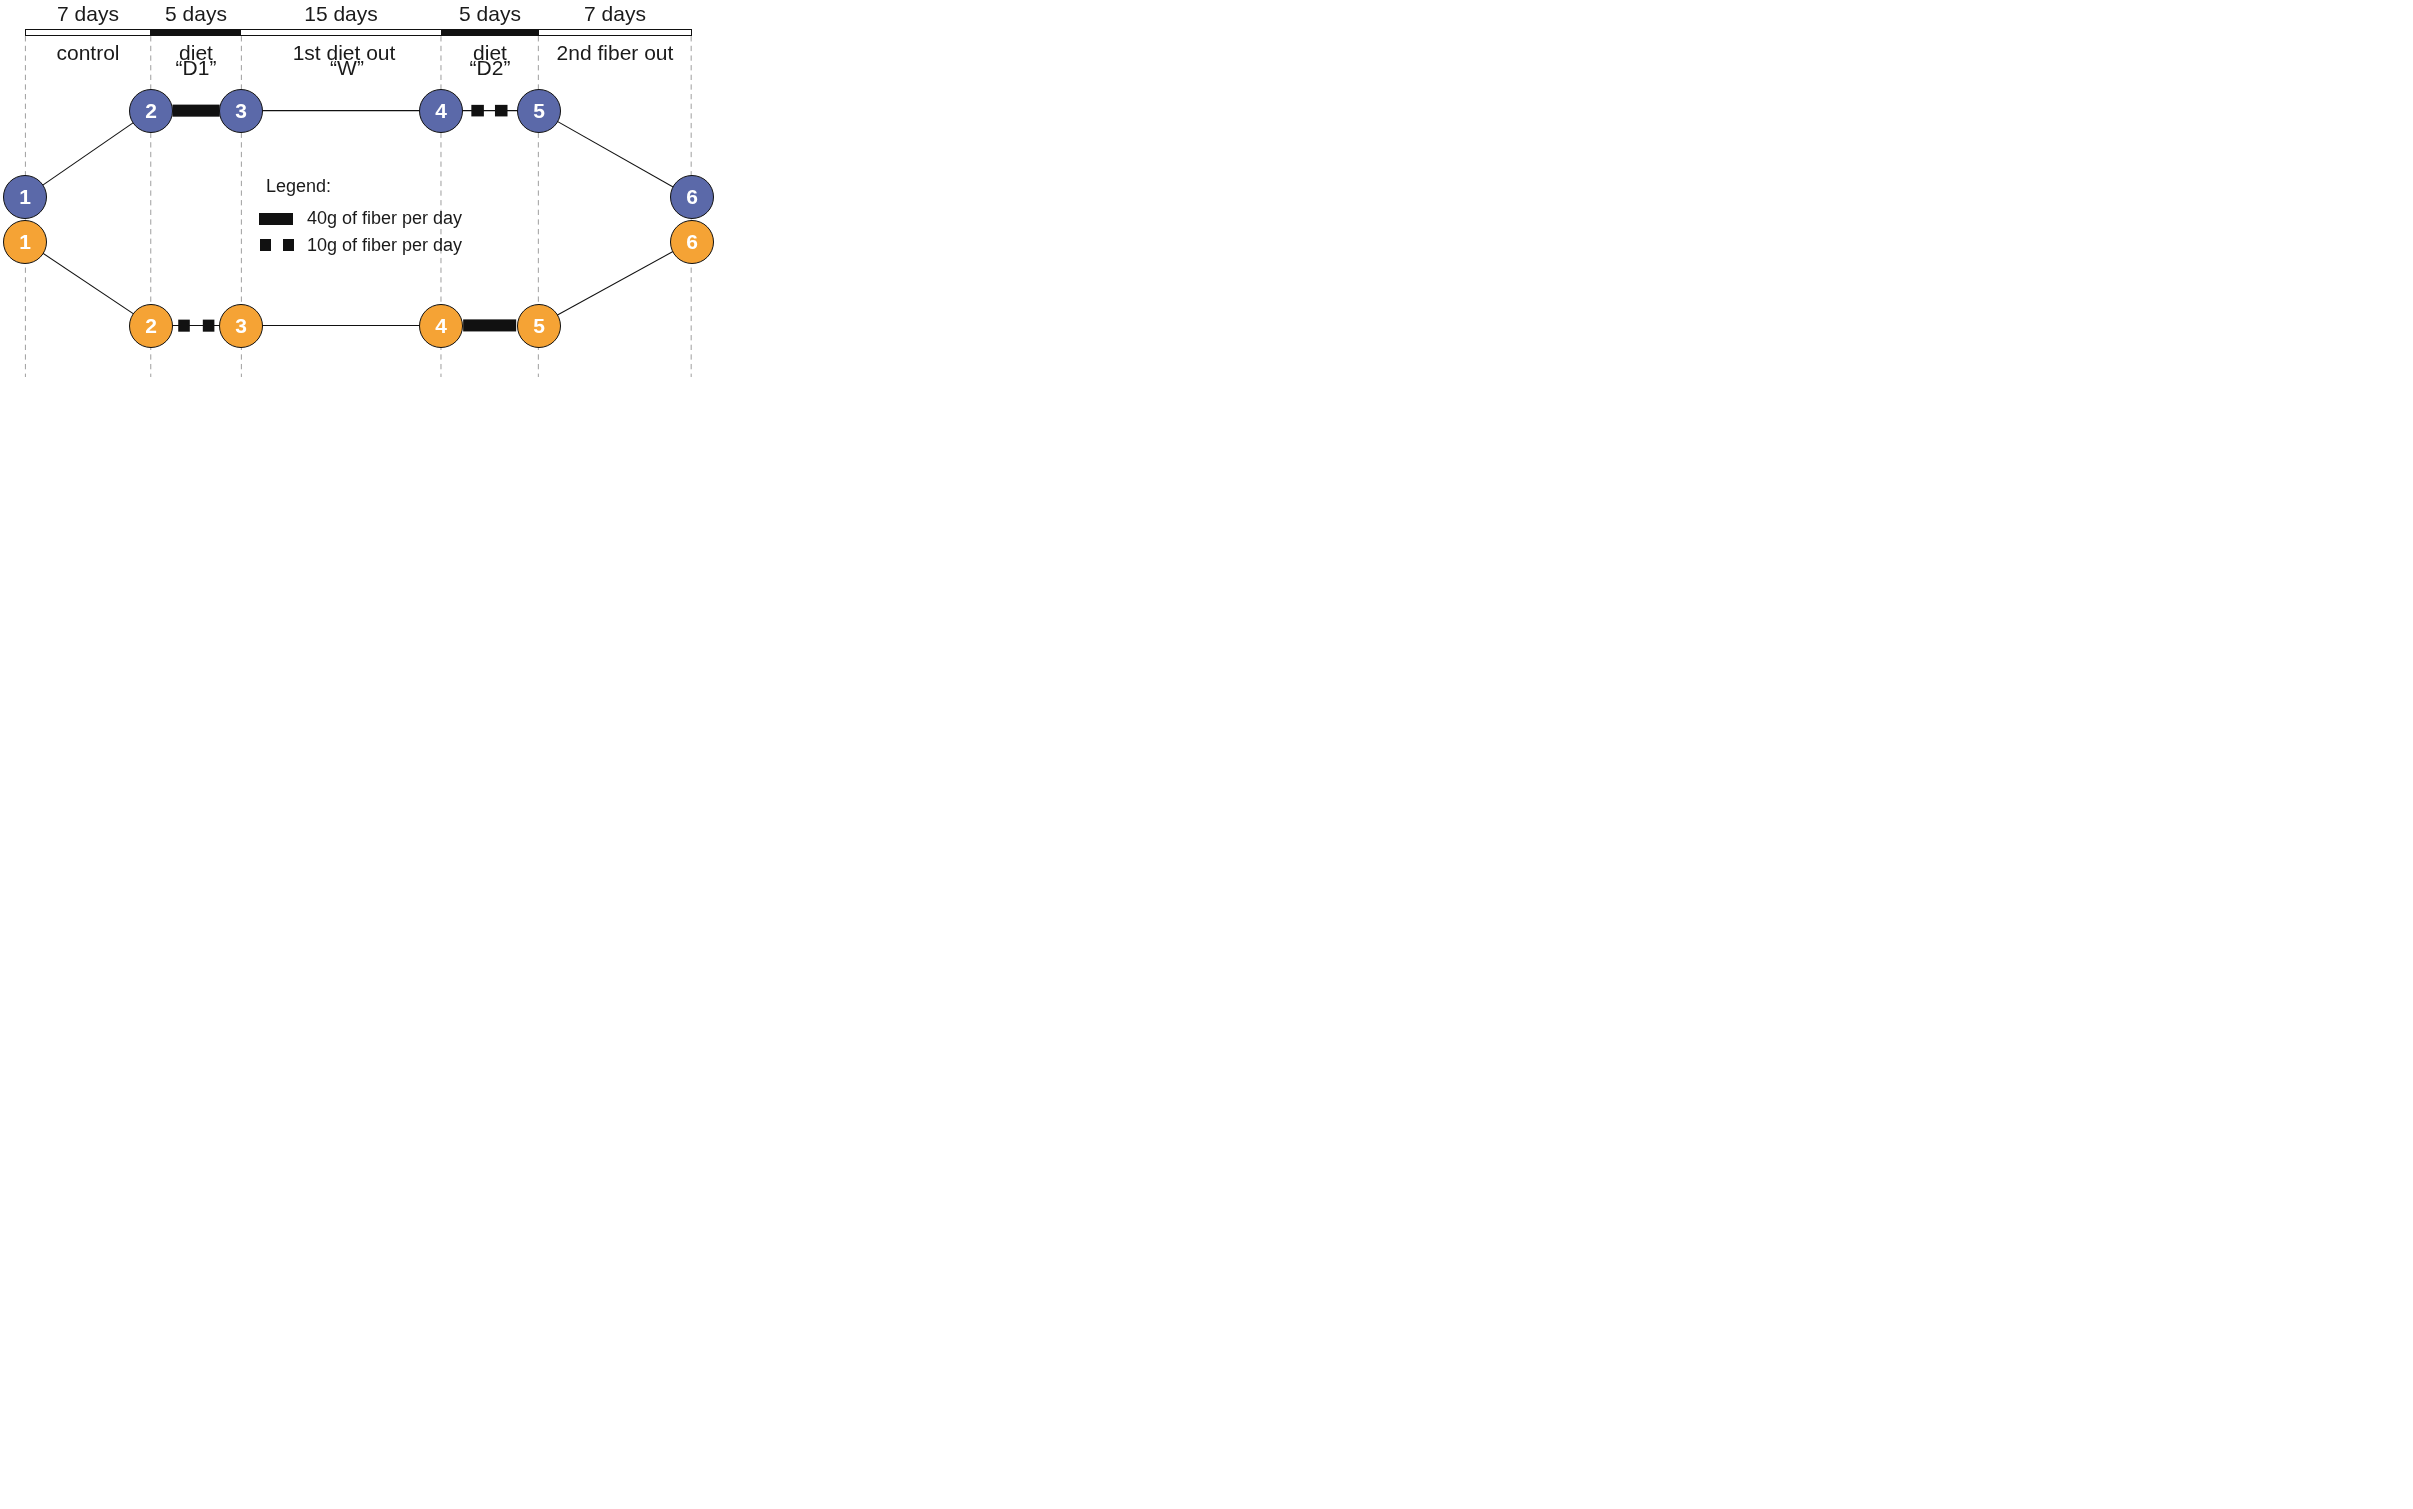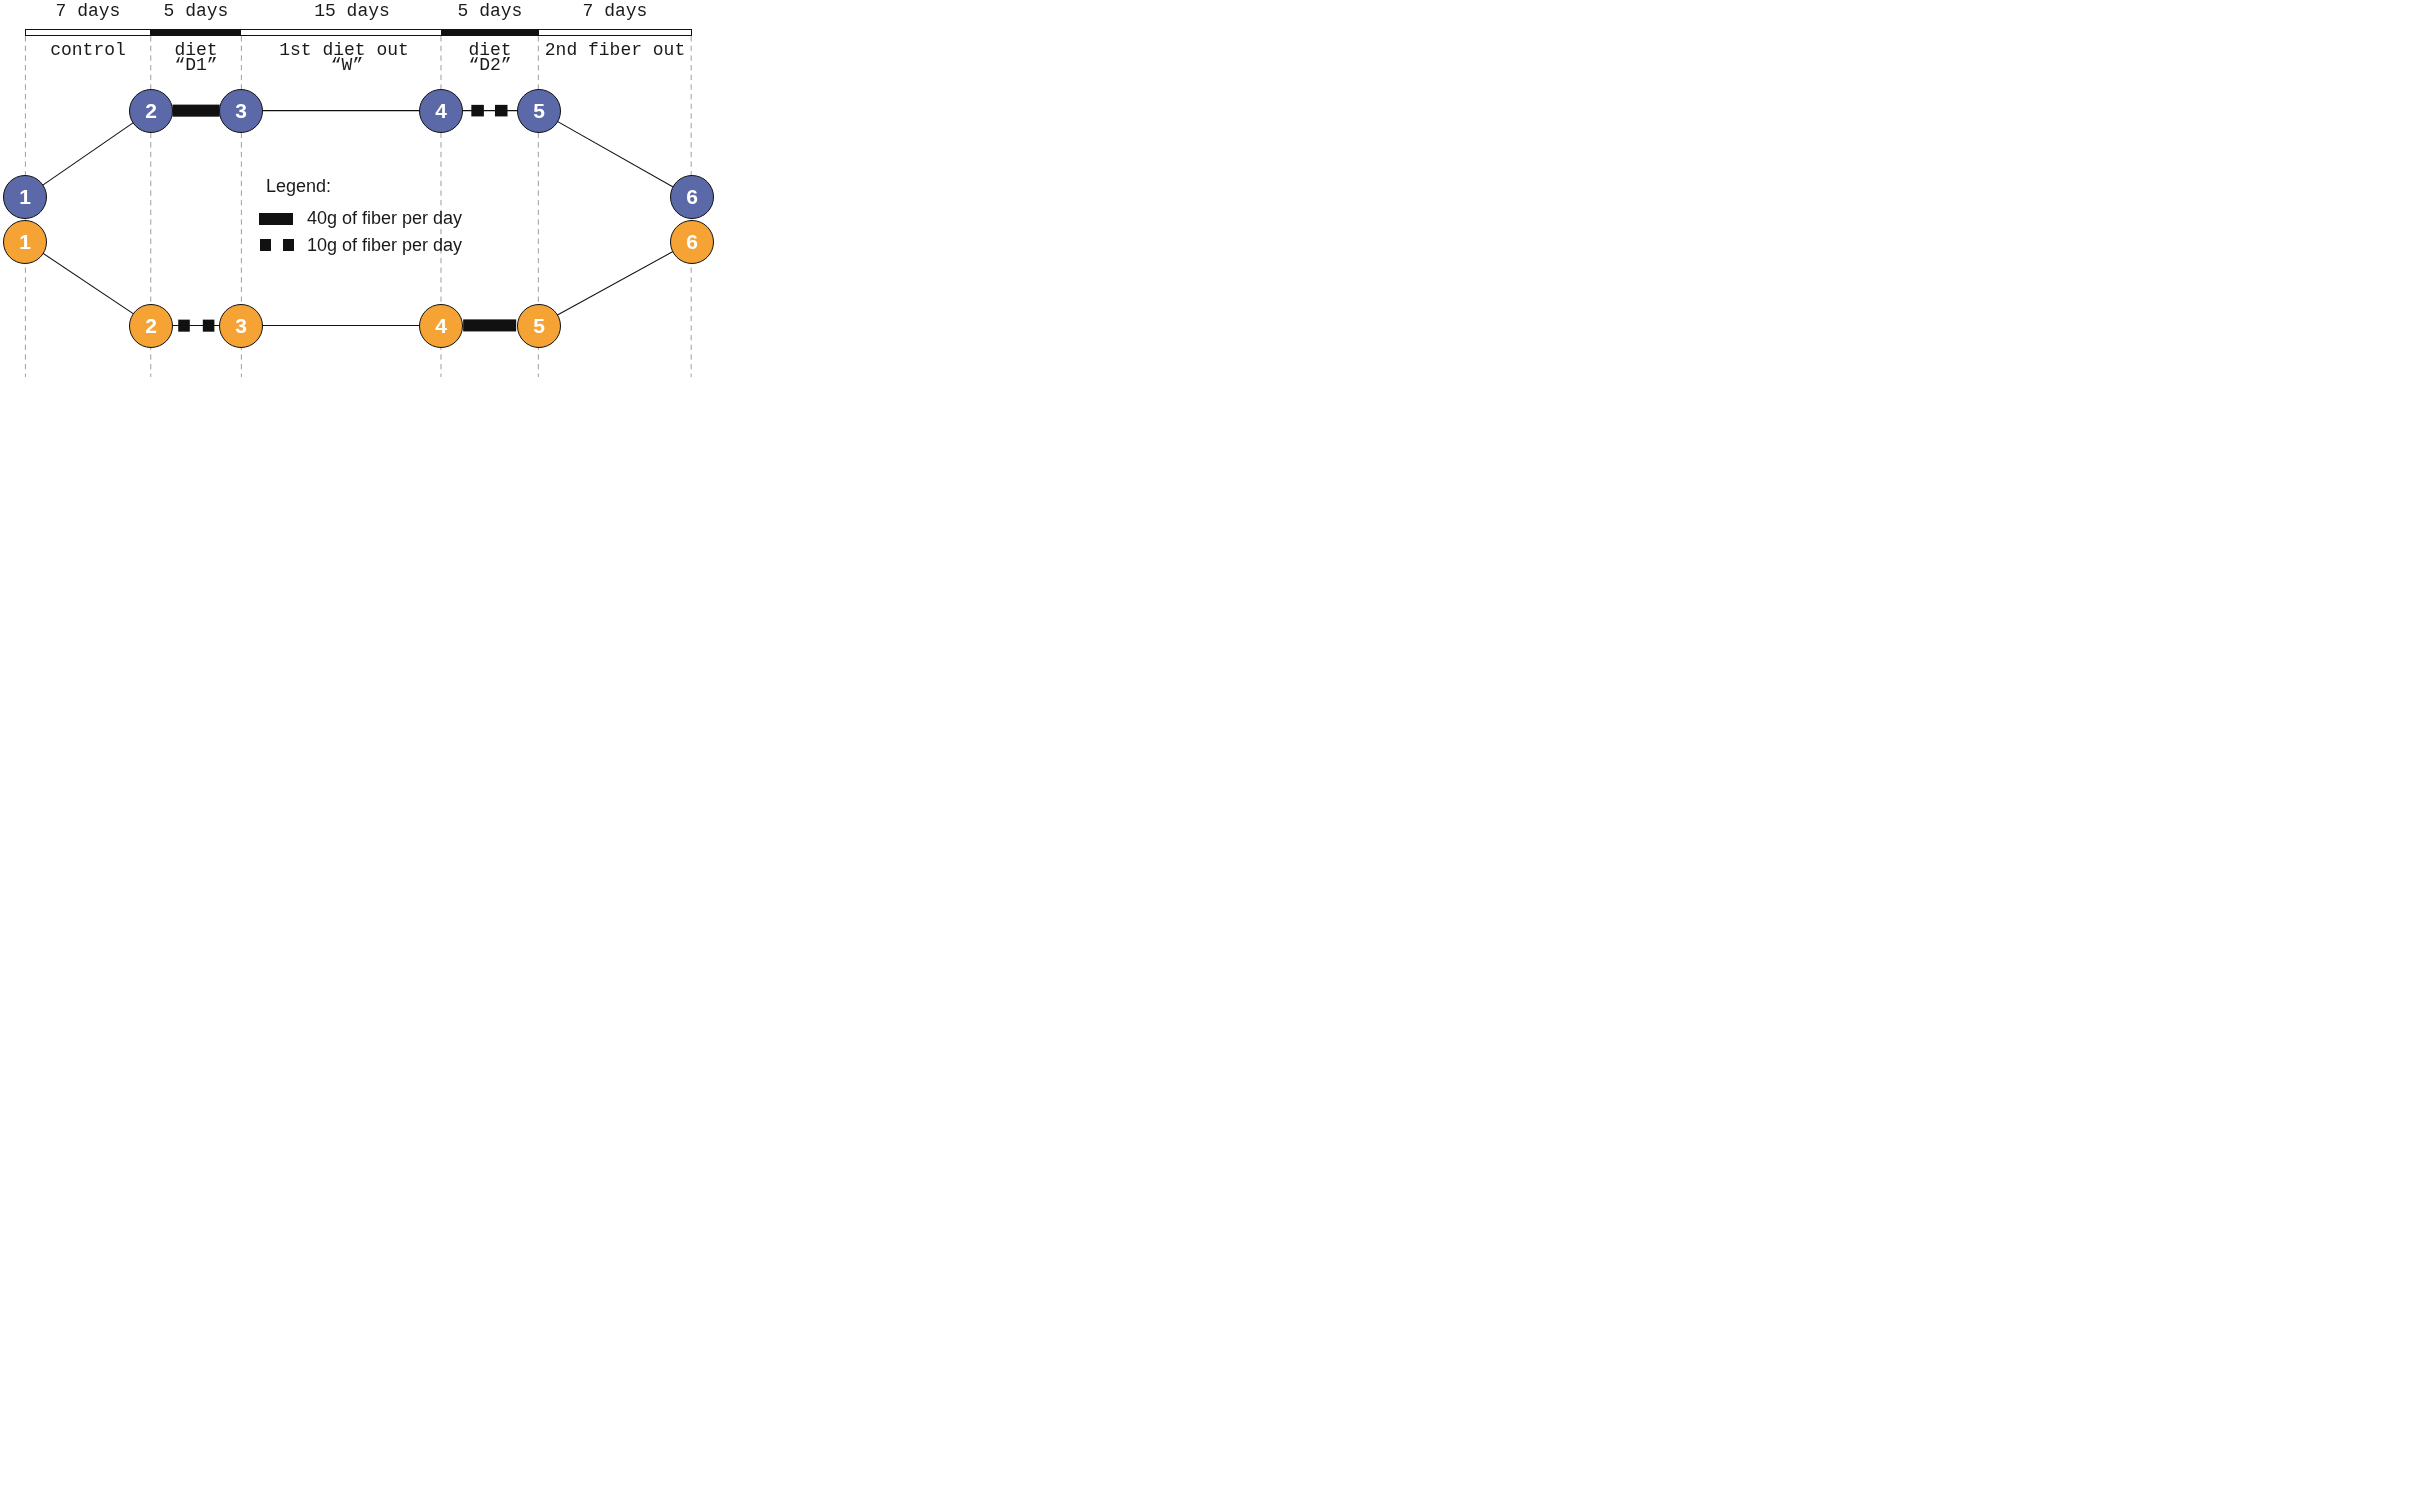--- a/index.html
+++ b/index.html
@@ -7,25 +7,24 @@
     position:relative;
     width:719px;height:377px;
     background:#fff;
     font-family:"Liberation Sans", sans-serif;
     color:#1a1a1a;
     overflow:hidden;
   }
   svg.layer{position:absolute;left:0;top:0;z-index:0;}
   .lbl{
     position:absolute;
-    font-size:18px;line-height:1.1;
+    font-size:21px;line-height:1.1;
     transform:translateX(-50%);
     white-space:nowrap;
     z-index:2;
-    font-family:Liberation Mono, monospace;
   }
   .duration{top:1.9px;}
   .phase{top:41px;text-align:right;}
   .code{top:56px;}
   .timeline-bar{
     position:absolute;left:25px;top:29.4px;
     width:667px;height:6.8px;
     box-sizing:border-box;
     border:1.2px solid #111;
     background:#fff;z-index:1;
@@ -81,21 +80,21 @@
     <rect x="960" y="662.5" width="110" height="25" fill="#111"></rect>
 
     <rect x="977" y="217.5" width="26" height="24" fill="#111"></rect>
     <rect x="1026" y="217.5" width="26" height="24" fill="#111"></rect>
     <rect x="369" y="663" width="24" height="25" fill="#111"></rect>
     <rect x="420" y="663" width="24" height="25" fill="#111"></rect>
   </svg>
 
   <div class="lbl duration" style="left:88px">7 days</div>
   <div class="lbl duration" style="left:196px">5 days</div>
-  <div class="lbl duration" style="left:352px">15 days</div>
+  <div class="lbl duration" style="left:341px">15 days</div>
   <div class="lbl duration" style="left:490px">5 days</div>
   <div class="lbl duration" style="left:615px">7 days</div>
 
   <div class="timeline-bar">
     <div class="bar-seg bar-black seg-d1"></div>
     <div class="bar-seg bar-black seg-d2"></div>
   </div>
 
   <div class="lbl phase" style="left:88px">control</div>
   <div class="lbl phase" style="left:196px">diet</div>

